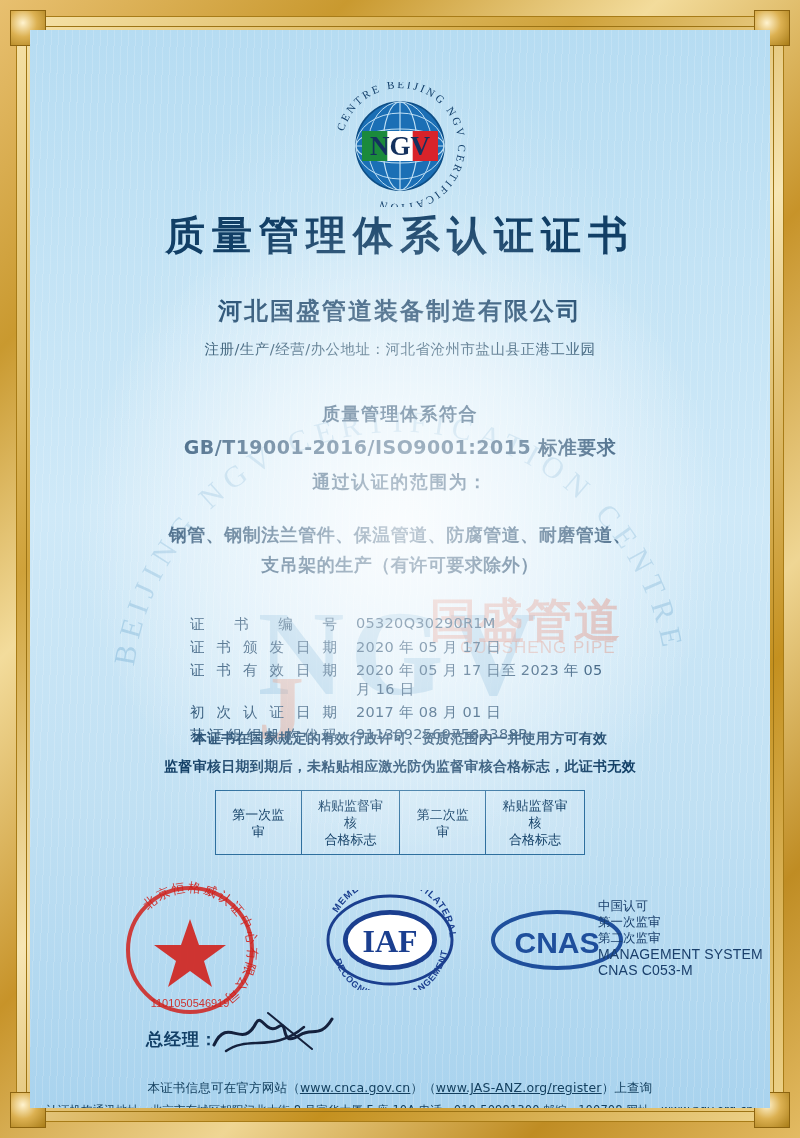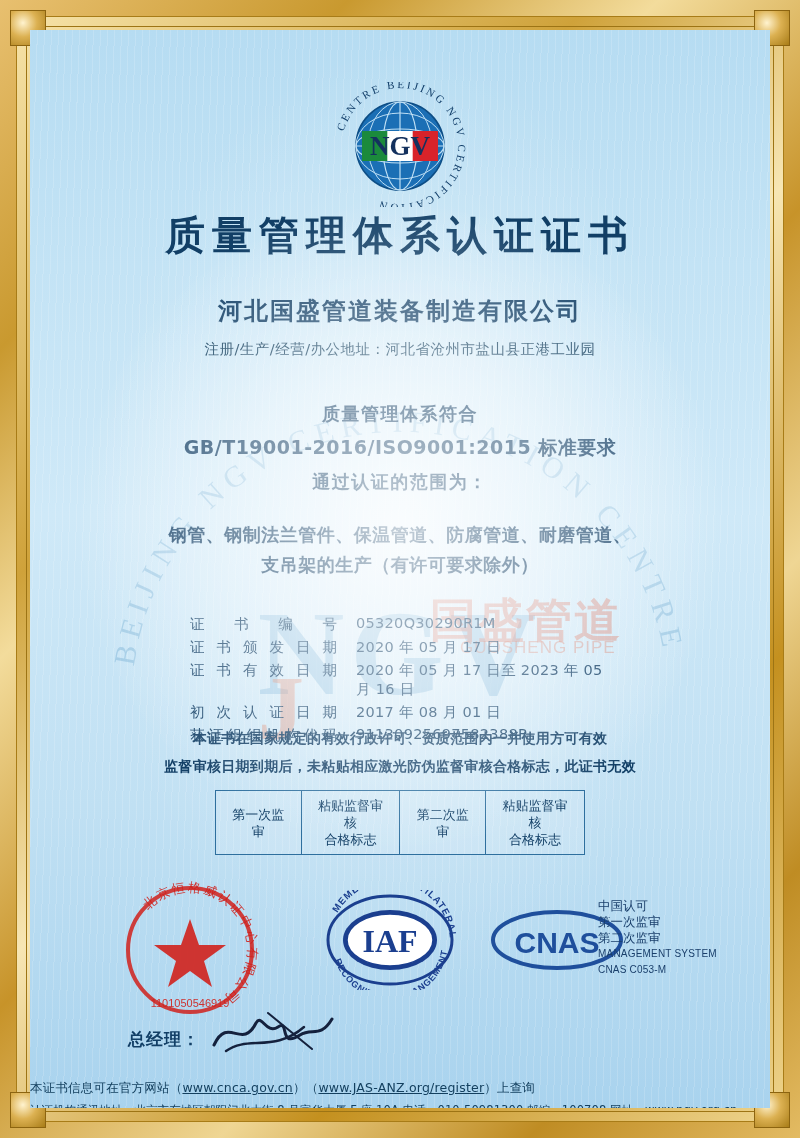--- a/index.html
+++ b/index.html
@@ -307,47 +307,47 @@
     position: absolute;
     left: 568px;
     top: 868px;
     font-family: "DejaVu Sans", sans-serif;
     font-size: 12.5px;
     line-height: 16px;
     color: #1a3f6b;
   }
   .cnas-text .en {
     font-family: "Liberation Sans", sans-serif;
-    font-size: 10px;
+    font-size: 14px;
     letter-spacing: .2px;
   }
 
   .gm-label {
     position: absolute;
-    left: 98px;
+    left: 116px;
     top: 998px;
     font-family: "DejaVu Sans", sans-serif;
     font-weight: bold;
     font-size: 17px;
     color: #123f66;
     letter-spacing: 1px;
   }
   .signature {
     position: absolute;
     left: 178px;
     top: 975px;
     width: 130px; height: 56px;
   }
 
   
   .footer {
     position: absolute;
     left: 0; right: 0;
     top: 1050px;
-    text-align: left;
+    text-align: center;
     font-family: "DejaVu Sans", sans-serif;
     color: #14405f;
   }
   .footer .f1 { font-size: 12.5px; letter-spacing: .2px; }
   .footer .f2 { font-size: 11.5px; margin-top: 6px; letter-spacing: .1px; }
   .footer a, .footer .link {
     color: #14405f;
     text-decoration: underline;
   }
 </style>

